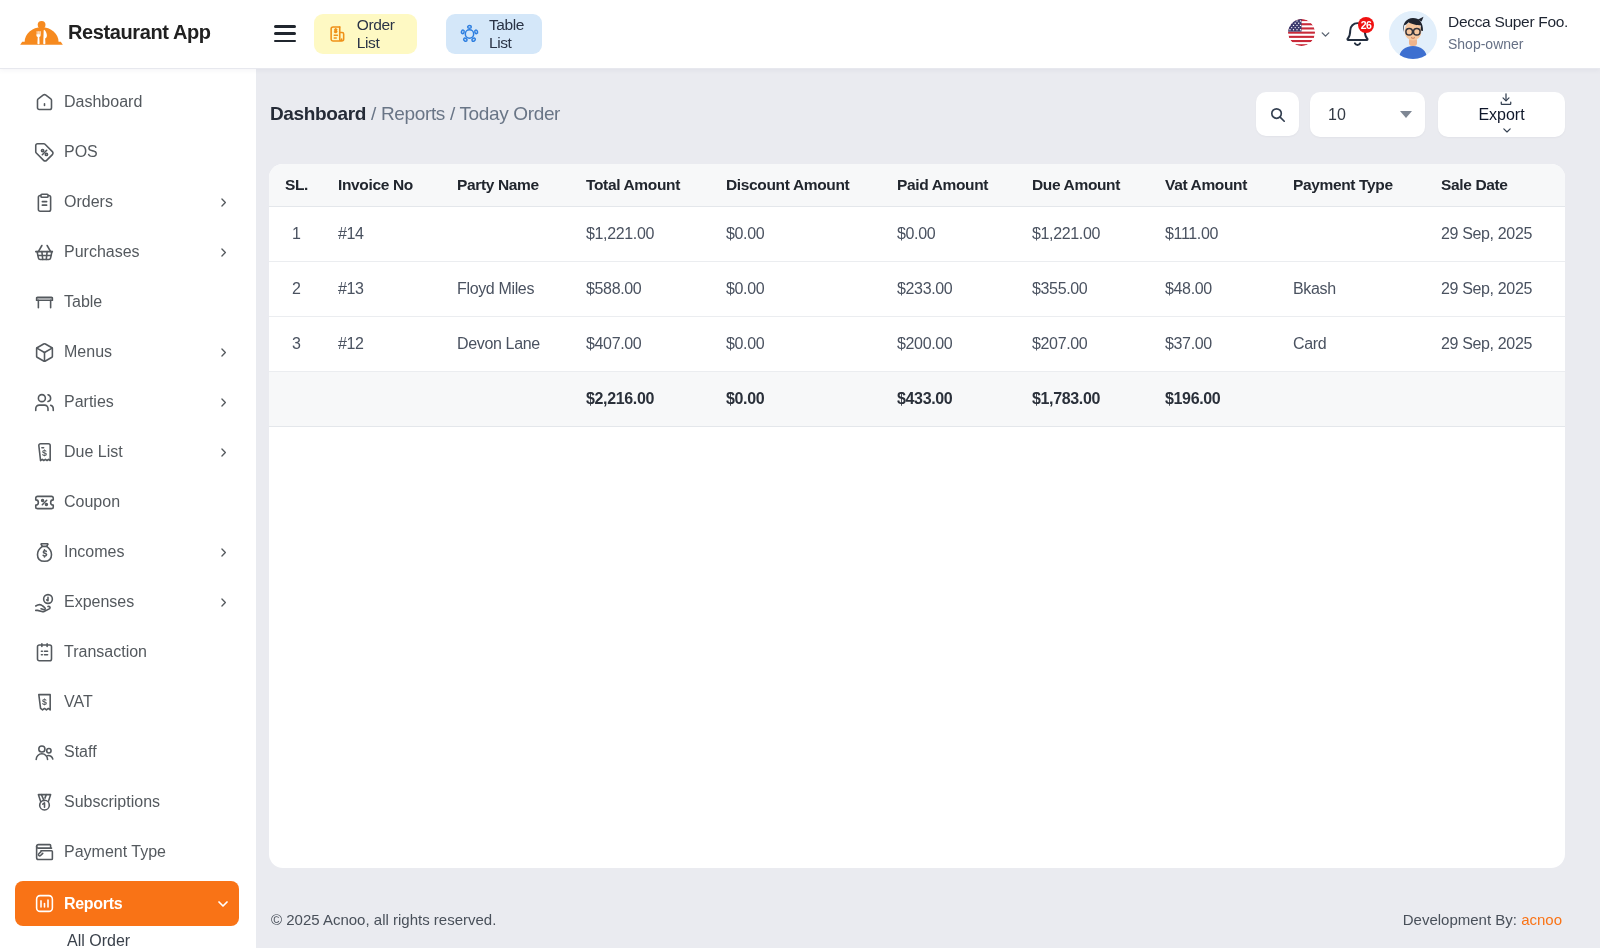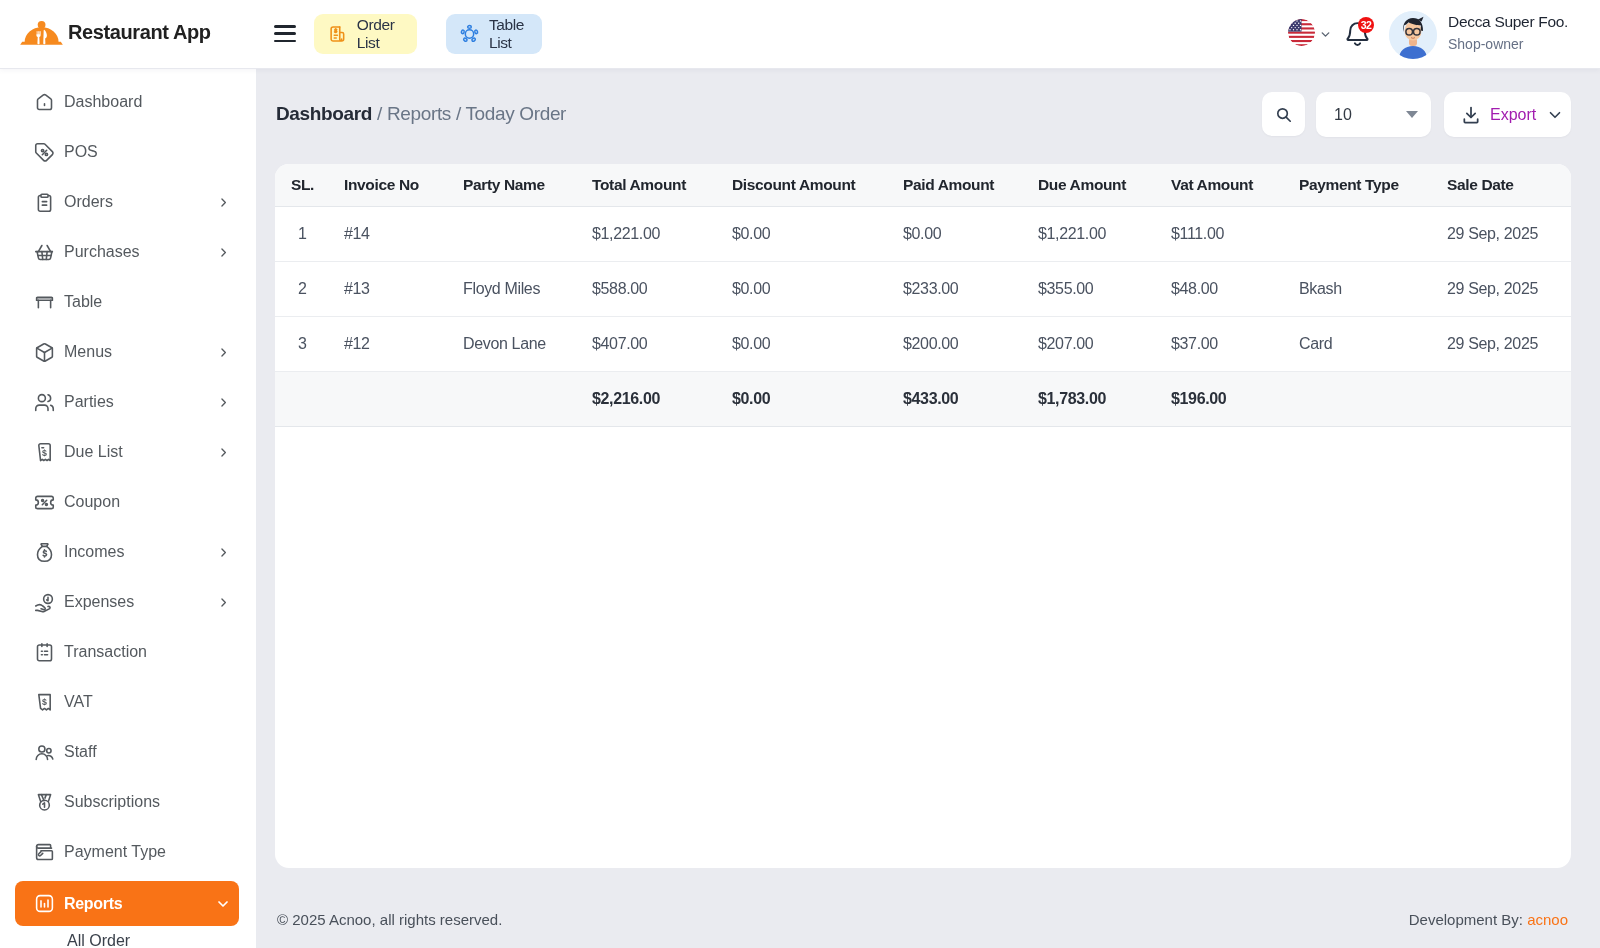--- a/index.html
+++ b/index.html
@@ -1,20 +1,20 @@
 <!DOCTYPE html>
 <html><head>
 <meta charset="utf-8">
 <title>Restaurant App</title>
 <style>
 * { margin:0; padding:0; box-sizing:border-box; }
 html,body { width:1600px; height:948px; overflow:hidden; font-family:"Liberation Sans", sans-serif; background:#EAEBF0; }
 .header { position:absolute; left:0; top:0; width:1600px; height:69px; background:#fff; border-bottom:1px solid #E7E8EE; box-shadow:0 2px 4px rgba(100,105,130,0.06); z-index:5; }
 .sidebar { position:absolute; left:0; top:69px; width:257px; height:879px; background:#fff; border-right:1px solid #E9EBF0; z-index:4; }
-.main { position:absolute; left:252px; top:69px; width:1343px; height:627px; }
+.main { position:absolute; left:246px; top:69px; width:1343px; height:627px; }
 
 
 .logo { position:absolute; left:20px; top:20px; width:43px; height:25px; }
 .brand { position:absolute; left:68px; top:21px; font-size:20px; font-weight:800; color:#212121; letter-spacing:-0.4px; }
 .burger { position:absolute; left:274px; top:25px; width:22px; height:17px; }
 .burger div { height:2.5px; background:#20262E; border-radius:2px; margin-bottom:4.9px; }
 .topbtn { position:absolute; top:14px; height:40px; border-radius:9px; display:flex; align-items:center; font-size:15.5px; color:#2B3446; letter-spacing:-0.4px; }
 .btn-order { left:314px; width:103px; background:#fef9c3; }
 .btn-table { left:446px; width:96px; background:#D4E7F9; }
 .topbtn svg { margin-left:14px; margin-right:10px; }
@@ -38,21 +38,21 @@
 .mitem.active svg.chev { left:200px; }
 .subitem { height:28px; display:flex; align-items:center; color:#3A414B; font-size:16px; padding-left:67px; }
 
 
 .crumbs { position:absolute; left:24px; top:34px; font-size:19px; color:#697586; letter-spacing:-0.35px; }
 .crumbs b { color:#252B37; font-weight:600; }
 .ctrl { position:absolute; top:23px; background:#fff; border-radius:10px; box-shadow:0 1px 2px rgba(16,24,40,.04); }
 .ctrl-search { left:1010px; width:43px; height:44px; display:flex; align-items:center; justify-content:center; }
 .ctrl-select { left:1064px; width:115px; height:45px; display:flex; align-items:center; font-size:16px; color:#333A44; padding-left:18px; }
 .ctrl-select .arrow { position:absolute; right:13px; top:19px; width:0; height:0; border-left:6.5px solid transparent; border-right:6.5px solid transparent; border-top:7.5px solid #7E8794; }
-.ctrl-export { left:1192px; width:127px; height:45px; display:flex; align-items:center; font-size:16px; color:#a21caf; }
+.ctrl-export { left:1192px; width:127px; height:45px; display:flex; align-items:center; font-size:16px; color:#0f172a;flex-direction:column; }
 .card { position:absolute; left:23px; top:95px; width:1296px; height:704px; background:#fff; border-radius:14px; overflow:hidden; }
 table { border-collapse:collapse; width:1296px; table-layout:fixed; }
 thead th { background:#F7F8F9; height:42px; text-align:left; font-size:15.5px; font-weight:700; color:#21262E; padding:0 0 0 16px; border-bottom:1px solid #E4E7EB; letter-spacing:-0.35px; }
 tbody td { height:55px; font-size:16px; color:#4A5260; padding:0 0 0 16px; border-bottom:1px solid #EBEDF0; letter-spacing:-0.35px; }
 tr.total td { background:#F7F8F9; font-weight:700; color:#2A303A; border-bottom:1px solid #E4E7EB; }
 .footer-l { position:absolute; left:25px; top:842px; font-size:15px; color:#49505A; }
 .footer-r { position:absolute; right:27px; top:842px; font-size:15px; color:#49505A; }
 .footer-r span { color:#F97316; }
 </style>
 </head>
@@ -423,21 +423,21 @@
       </g>
     </svg>
   </div>
   <svg class="flag-chev" width="13" height="13" viewBox="0 0 24 24" fill="none" stroke="#5A6472" stroke-width="2.6" stroke-linecap="round" stroke-linejoin="round">
       <path d="M6 9l6 6 6-6"></path>
     </svg>
   <svg class="bellwrap" width="25" height="27" viewBox="0 0 24 26" fill="none" stroke="#232E3F" stroke-width="1.9" stroke-linecap="round" stroke-linejoin="round">
     <path d="M5 10a7 7 0 0 1 14 0c0 5 1.7 7.2 2.5 8.1.4.4.1 1.1-.5 1.1H3c-.6 0-.9-.7-.5-1.1.8-.9 2.5-3.1 2.5-8.1z"></path>
     <path d="M9.5 22.5a2.8 2.8 0 0 0 5 0"></path>
   </svg>
-  <div class="badge">32</div>
+  <div class="badge">26</div>
   <div class="avatar">
     <svg width="48" height="48" viewBox="0 0 48 48">
       <circle cx="24" cy="24" r="24" fill="#E2EFFB"></circle>
       <path d="M10 48c0-8 6-13 14-13s14 5 14 13z" fill="#3D6FD0"></path>
       <rect x="20" y="27" width="8" height="8" rx="3" fill="#EFB48C"></rect>
       <ellipse cx="24" cy="20" rx="8.5" ry="9.5" fill="#F6C79F"></ellipse>
       <path d="M14.2 21c-1.2-8.5 3.3-14 9.8-14 6.2 0 10.3 4.6 10 13l-2.3-.6.2-4.9c-3.6-.1-9.5-1.2-12.3-3.2-1.8 1.9-3.3 2.8-4.6 3.1l-.8 6.6z" fill="#20242E"></path>
         <path d="M28.5 8.8l6-3-1.9 4.8z" fill="#20242E"></path>
       <circle cx="20.2" cy="20.8" r="3.3" fill="none" stroke="#33333B" stroke-width="1.5"></circle>
       <circle cx="27.8" cy="20.8" r="3.3" fill="none" stroke="#33333B" stroke-width="1.5"></circle>

